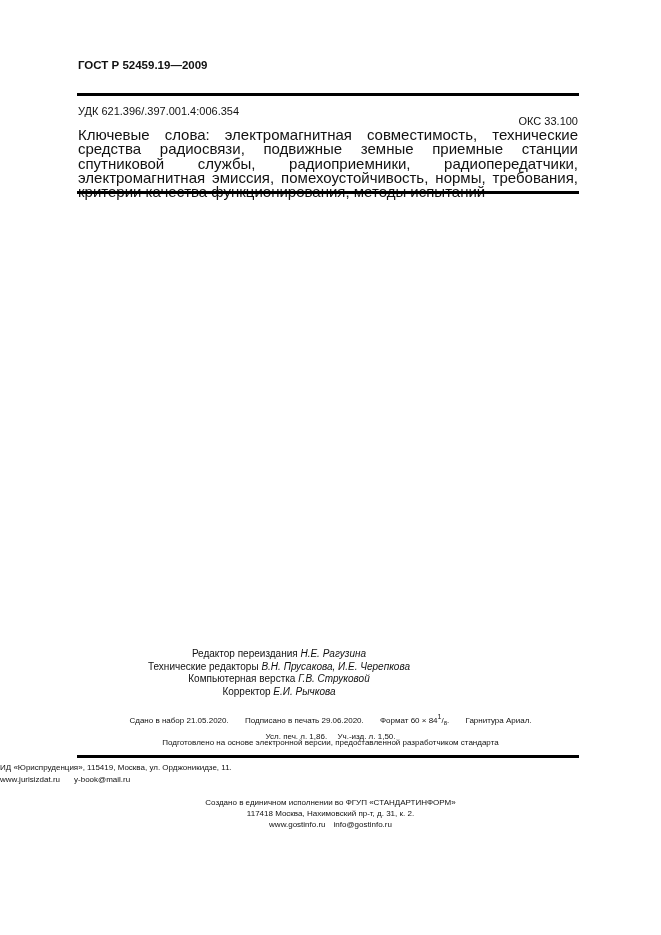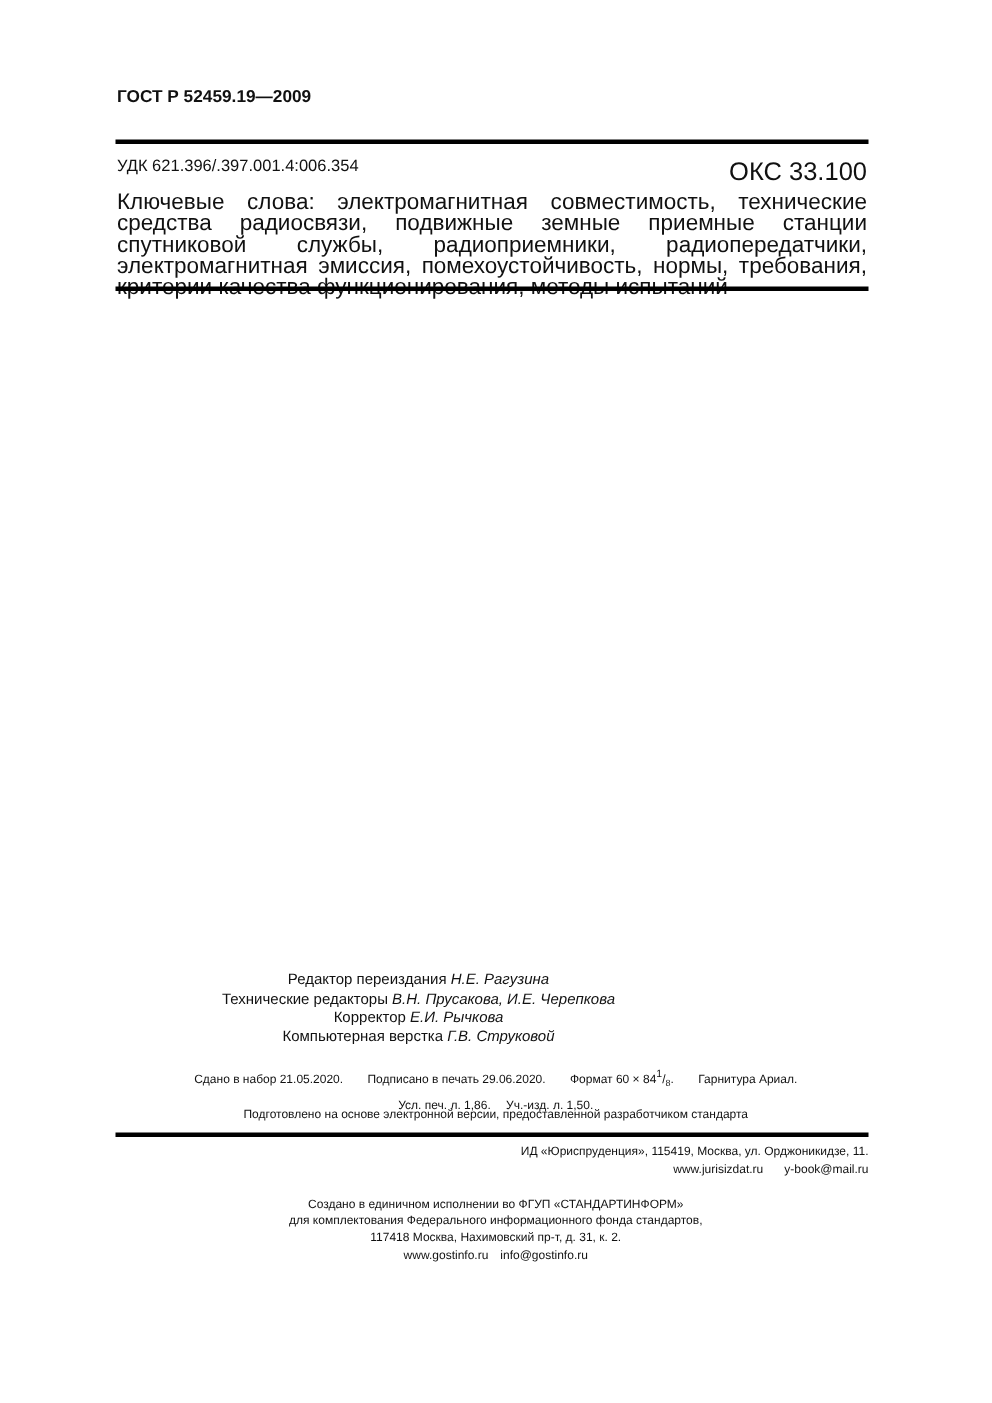--- a/index.html
+++ b/index.html
@@ -2,29 +2,29 @@
 <html><head>
 <meta charset="utf-8">
 <style>
   html, body { margin:0; padding:0; background:#fff; }
   body { width:661px; height:935px; position:relative; overflow:hidden;
          font-family:"Liberation Sans", sans-serif; color:#111; }
   .abs { position:absolute; }
   .std-code { left:78px; top:59px; font-size:11.5px; font-weight:bold; }
   .rule { left:77px; width:502px; height:3px; background:#000; }
   .udk { left:78px; top:105px; font-size:11px; }
-  .oks { right:83px; top:105px; font-size:17px;margin-left:28px; }
+  .oks { right:83px; top:115px; font-size:11px;margin-left:28px; }
   .keywords { left:78px; top:128px; width:500px; font-size:15px; line-height:14.3px;
               text-align:justify; }
   .credits { left:0; width:558px; top:648px; text-align:center; font-size:10px; line-height:12.5px; }
   .credits i { font-style:italic; }
   .imprint { left:0; width:661px; top:710px; text-align:center; font-size:8px; line-height:13px; }
   .imprint span.gap { display:inline-block; width:14px; }
   .prep { left:0; width:661px; top:738px; text-align:center; font-size:8px; }
-  .pub { left:0; width:579px; top:762px; text-align:right; font-size:8px; line-height:11.5px; }
+  .pub { left:0; width:579px; top:762px; text-align:left; font-size:8px; line-height:11.5px; }
   .made { left:0; width:661px; top:797px; text-align:center; font-size:8px; line-height:11.2px; }
   sup.frac { font-size:7px; vertical-align:4px; }
   sub.frac { font-size:6px; vertical-align:-2px; }
 </style>
 </head>
 <body>
 
 <div class="abs std-code">ГОСТ Р 52459.19—2009</div>
 
 <div class="abs rule" style="top:93px;"></div>
@@ -32,22 +32,22 @@
 <div class="abs udk">УДК 621.396/.397.001.4:006.354</div>
 <div class="abs oks">ОКС 33.100</div>
 
 <div class="abs keywords">Ключевые слова: электромагнитная совместимость, технические средства радиосвязи, подвижные земные приемные станции спутниковой службы, радиоприемники, радиопередатчики, электромагнитная эмиссия, помехоустойчивость, нормы, требования, критерии качества функционирования, методы испытаний</div>
 
 <div class="abs rule" style="top:191px;"></div>
 
 <div class="abs credits">
   <div><span>Редактор переиздания</span> <i>Н.Е. Рагузина</i></div>
   <div><span>Технические редакторы</span> <i>В.Н. Прусакова, И.Е. Черепкова</i></div>
+  <div><span>Компьютерная верстка</span> <i>Г.В. Струковой</i></div>
   <div><span>Корректор</span> <i>Е.И. Рычкова</i></div>
-  <div><span>Компьютерная верстка</span> <i>Г.В. Струковой</i></div>
 </div>
 
 <div class="abs imprint">
   <div>
     <span>Сдано в набор 21.05.2020.</span><span class="gap"></span>
     <span>Подписано в печать 29.06.2020.</span><span class="gap"></span>
     <span><span>Формат 60 × 84</span><sup class="frac">1</sup>/<sub class="frac">8</sub><span>.</span></span><span class="gap"></span>
     <span>Гарнитура Ариал.</span>
   </div>
   <div>
@@ -60,16 +60,15 @@
 
 <div class="abs rule" style="top:755px;"></div>
 
 <div class="abs pub">
   <div>ИД «Юриспруденция», 115419, Москва, ул. Орджоникидзе, 11.</div>
   <div><span>www.jurisizdat.ru</span><span class="gap" style="display:inline-block;width:14px"></span><span>y-book@mail.ru</span></div>
 </div>
 
 <div class="abs made">
   <div>Создано в единичном исполнении во ФГУП «СТАНДАРТИНФОРМ»</div>
-  <div>для комплектования Федерального информационного фонда стандартов,</div>
   <div>117418 Москва, Нахимовский пр-т, д. 31, к. 2.</div>
   <div><span>www.gostinfo.ru</span><span style="display:inline-block;width:8px"></span><span>info@gostinfo.ru</span></div>
 </div>
 
 </body></html>

